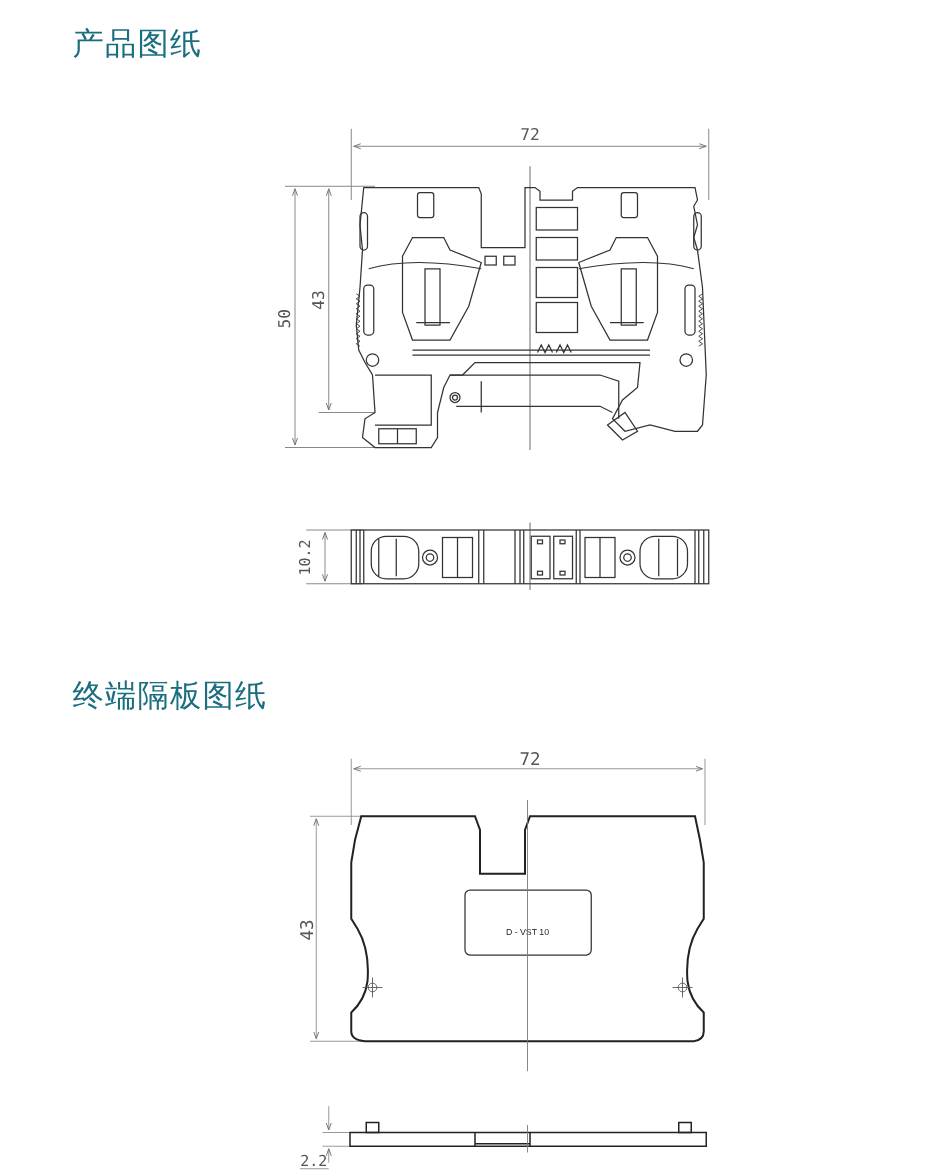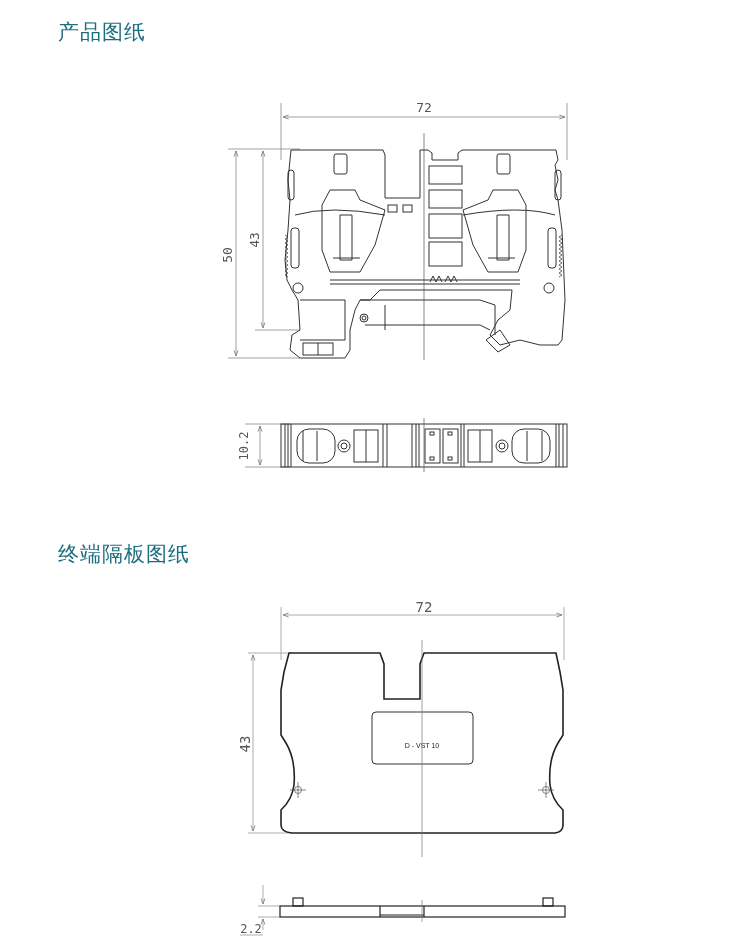--- a/index.html
+++ b/index.html
@@ -1,18 +1,18 @@
 <!DOCTYPE html>
 <html><head>
 <meta charset="utf-8">
 <style>
   html, body { margin:0; padding:0; background:#ffffff; }
   body { width:750px; height:940px; position:relative; overflow:hidden;
          font-family:"DejaVu Sans", sans-serif; }
-  .section-title { position:absolute; left:58px; font-size:21px; color:#1b6e80;
+  .section-title { position:absolute; left:58px; font-size:25px; color:#1b6e80;
                    letter-spacing:1px; font-family:"DejaVu Sans", sans-serif; }
   svg { position:absolute; left:0; top:0; }
   .dim { font-family:"DejaVu Sans Mono", monospace; fill:#555; }
 </style>
 </head>
 <body>
 
 <div class="section-title" style="top:18px;">产品图纸</div>
 
 <div class="section-title" style="top:540px;text-align:center;">终端隔板图纸</div>

